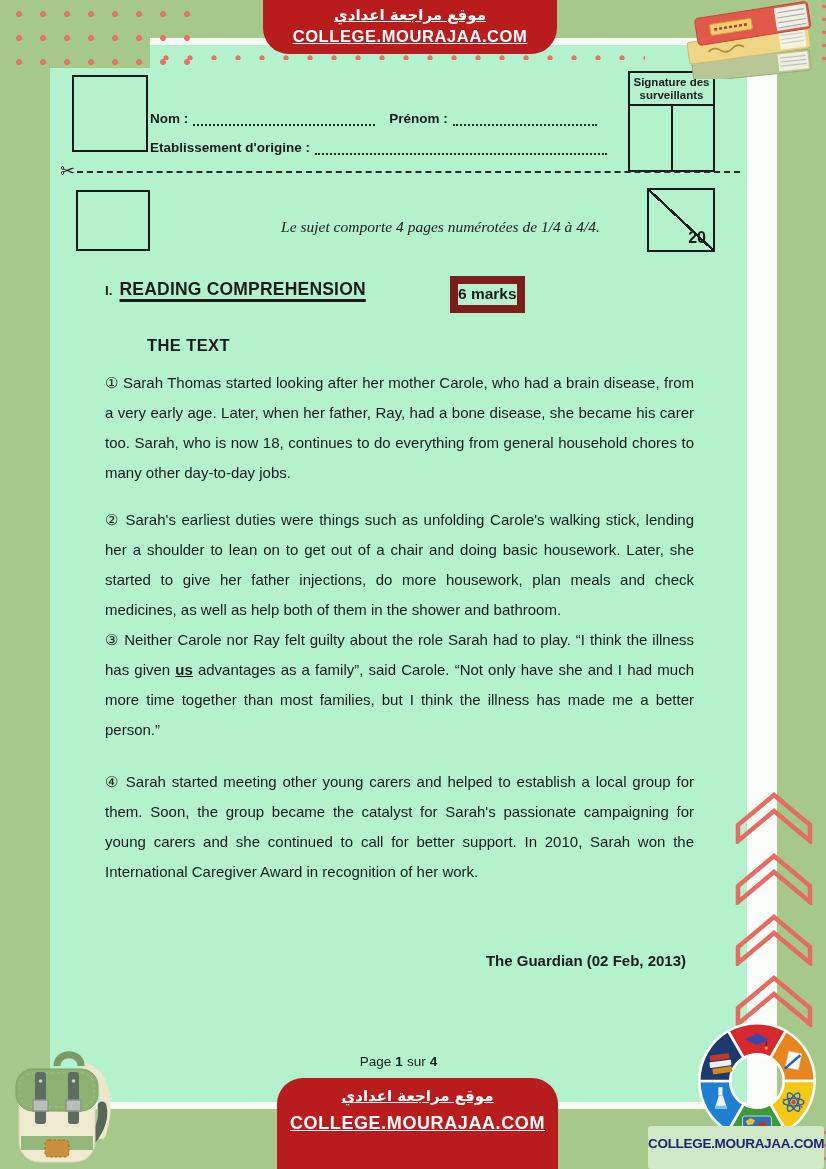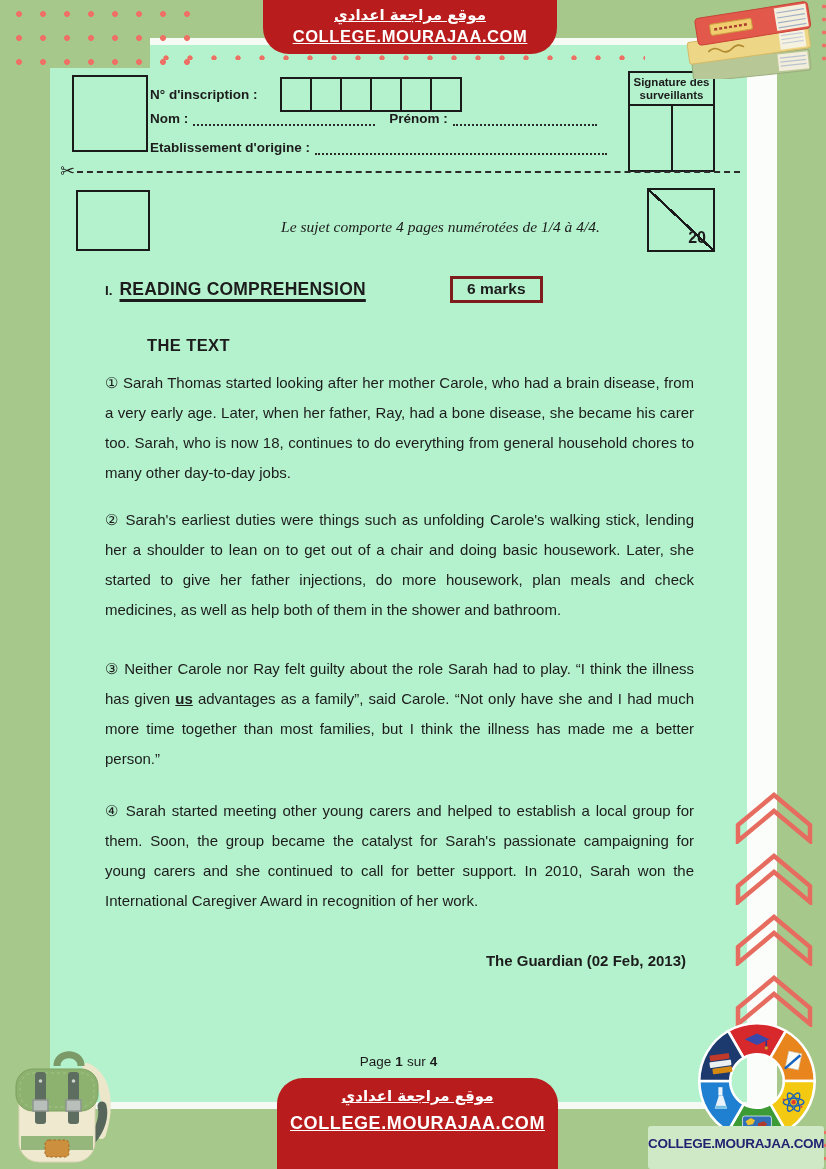--- a/index.html
+++ b/index.html
@@ -68,29 +68,29 @@
   .subject-note{position:absolute;left:0;top:174px;width:100%;padding-left:42px;text-align:center;
           font-family:"Liberation Serif",serif;font-style:italic;font-size:15.5px;}
   .scorebox{position:absolute;left:597px;top:144px;width:64px;height:60px;border:2px solid #1a1a1a;
           background:linear-gradient(to top right,rgba(0,0,0,0) calc(50% - 1.2px),#1a1a1a calc(50% - 1.2px),#1a1a1a calc(50% + 1.2px),rgba(0,0,0,0) calc(50% + 1.2px));}
   .scoreval{position:absolute;right:7px;bottom:3px;font-weight:bold;font-size:16px;}
 
   .section-head{position:absolute;left:55px;top:235px;display:flex;align-items:baseline;gap:7px;}
   .sec-num{font-weight:bold;font-size:13.5px;}
   .sec-title{font-weight:bold;font-size:17.5px;letter-spacing:.2px;text-decoration:underline;
              text-decoration-thickness:2.5px;text-underline-offset:4px;}
-  .marks-badge{position:absolute;left:400px;top:232px;border:3px solid #7f1d1d;padding:1px 14px 2px;
+  .marks-badge{position:absolute;left:400px;top:232px;border:8px solid #7f1d1d;padding:1px 0 2px;
              font-weight:bold;font-size:15.5px;}
 
   .text-heading{position:absolute;left:97px;top:292px;font-weight:bold;font-size:16.5px;letter-spacing:.4px;}
 
   .paras{position:absolute;left:55px;top:324px;width:589px;font-size:15px;line-height:30px;text-align:justify;}
   .paras p{margin:0;}
   .paras p.p2{margin-top:17px;}
-  .paras p.p3{margin-top:29px;}
+  .paras p.p3{}
   .paras p.p4{margin-top:22px;}
   .em-us{font-weight:bold;text-decoration:underline;}
 
   .source{position:absolute;right:61px;top:902px;text-align:right;font-weight:bold;font-size:15px;line-height:30px;}
   .source span{display:block;}
 
   .page-ind{position:absolute;left:0;top:1010px;width:100%;text-align:center;font-size:13.5px;}
   .page-ind span{display:inline-block;margin:0 2px;}
   .page-ind .b{font-weight:bold;}
 
@@ -120,31 +120,20 @@
 
   <div class="dots-a"></div>
   <div class="dots-row"></div>
   <div class="dots-edge-top"></div>
   <div class="dots-edge-bottom"></div>
 
   <div style="position:absolute;left:50px;top:44px;width:697px;height:1064px;" class="paper-content">
 
     <div class="bigbox"></div>
 
-    <div class="form-row row1">
-      <span>N° d'inscription :</span>
-      <span class="cells">
-        <span class="cell"></span>
-        <span class="cell"></span>
-        <span class="cell"></span>
-        <span class="cell"></span>
-        <span class="cell"></span>
-        <span class="cell"></span>
-      </span>
-    </div>
 
     <div class="form-row row2">
       <span>Nom :</span>
       <span class="dotline dl-nom"></span>
       <span class="lbl-prenom">Prénom :</span>
       <span class="dotline dl-prenom"></span>
     </div>
 
     <div class="form-row row3">
       <span>Etablissement d'origine :</span>

